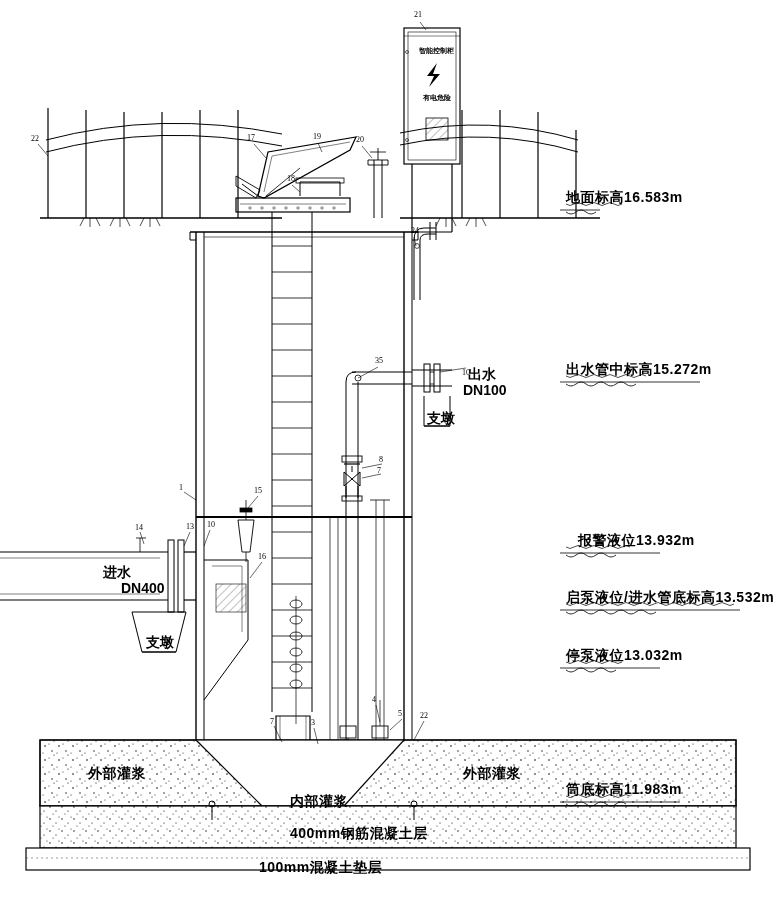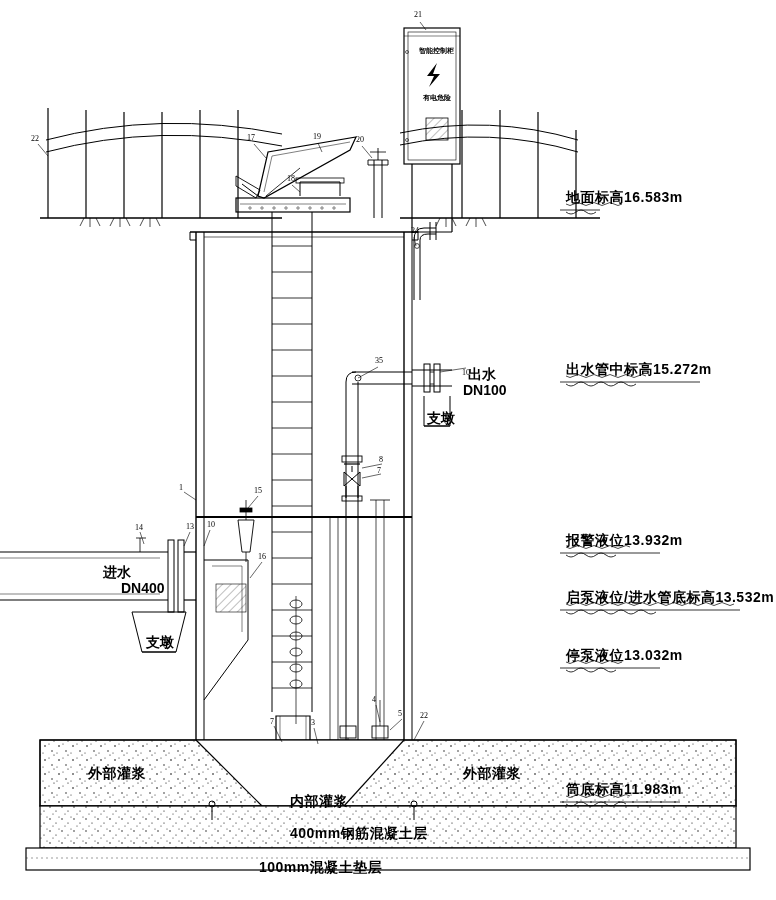--- a/index.html
+++ b/index.html
@@ -377,21 +377,21 @@
         <line x1="424" y1="721" x2="414" y2="740"></line>
       </g>
     </g>
   </svg>
 
   <div class="lbl lbl-panel" style="left:419px; top:47px;">智能控制柜</div>
   <div class="lbl lbl-panel" style="left:423px; top:94px;">有电危险</div>
 
   <div class="lbl lbl-cn" style="left:566px; top:189px;">地面标高16.583m</div>
   <div class="lbl lbl-cn" style="left:566px; top:361px;">出水管中标高15.272m</div>
-  <div class="lbl lbl-cn" style="left:566px; top:532px;">报警液位13.932m</div>
+  <div class="lbl lbl-cn" style="left:578px; top:532px;">报警液位13.932m</div>
   <div class="lbl lbl-cn" style="left:566px; top:589px;">启泵液位/进水管底标高13.532m</div>
   <div class="lbl lbl-cn" style="left:566px; top:647px;">停泵液位13.032m</div>
   <div class="lbl lbl-cn" style="left:566px; top:781px;">筒底标高11.983m</div>
 
   <div class="lbl lbl-cn-sm" style="left:103px; top:564px;">进水</div>
   <div class="lbl lbl-cn-sm" style="left:85px; top:580px;padding-left:36px;">DN400</div>
   <div class="lbl lbl-cn-sm" style="left:146px; top:634px;">支墩</div>
   <div class="lbl lbl-cn-sm" style="left:468px; top:366px;">出水</div>
   <div class="lbl lbl-cn-sm" style="left:463px; top:382px;">DN100</div>
   <div class="lbl lbl-cn-sm" style="left:427px; top:410px;">支墩</div>

